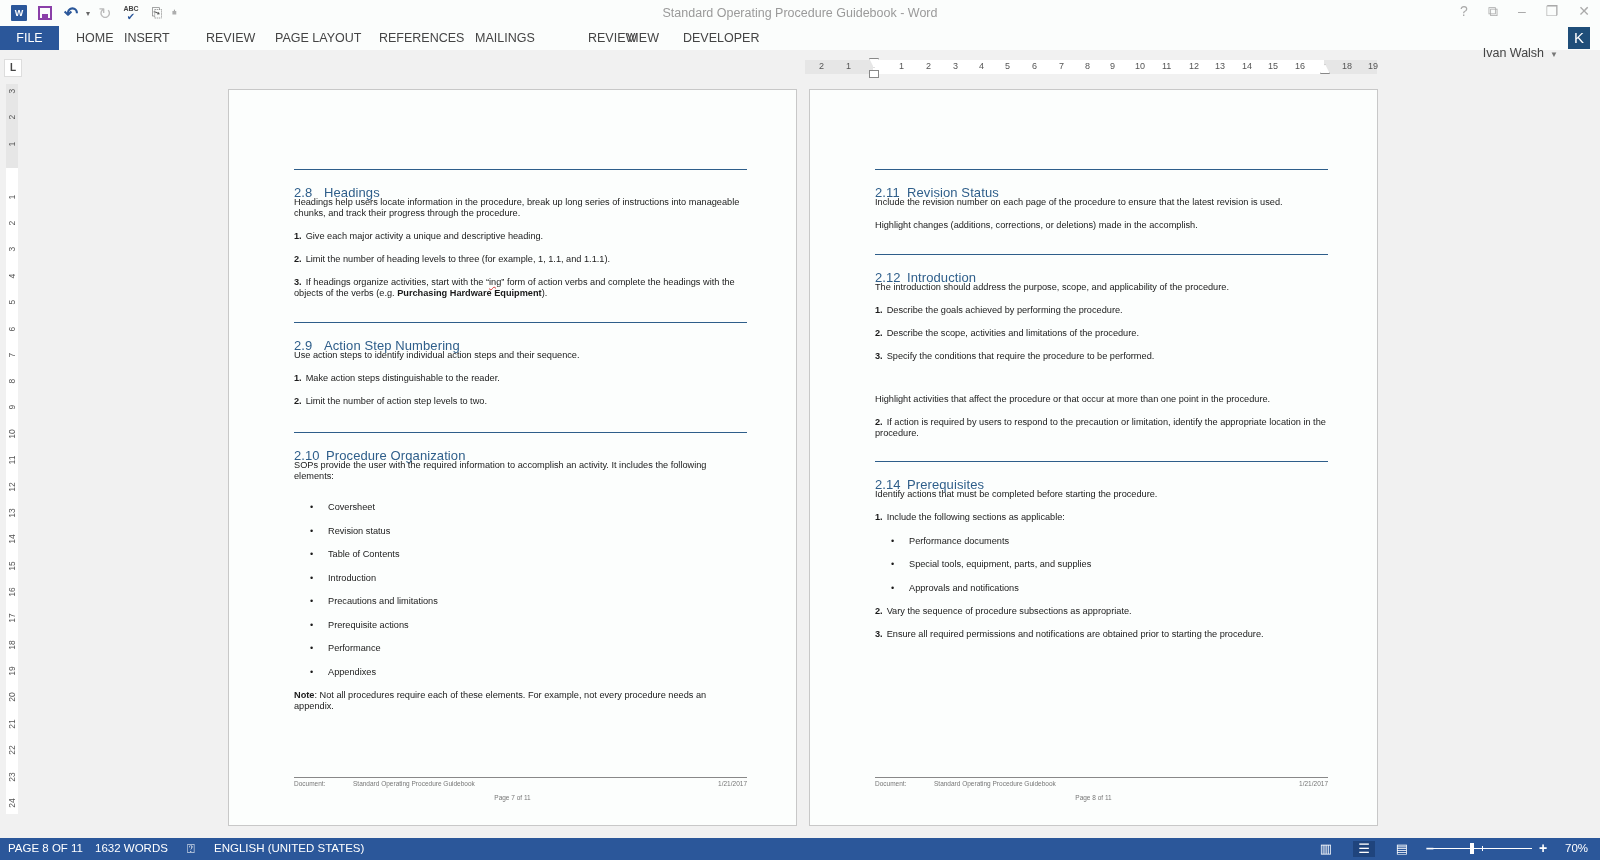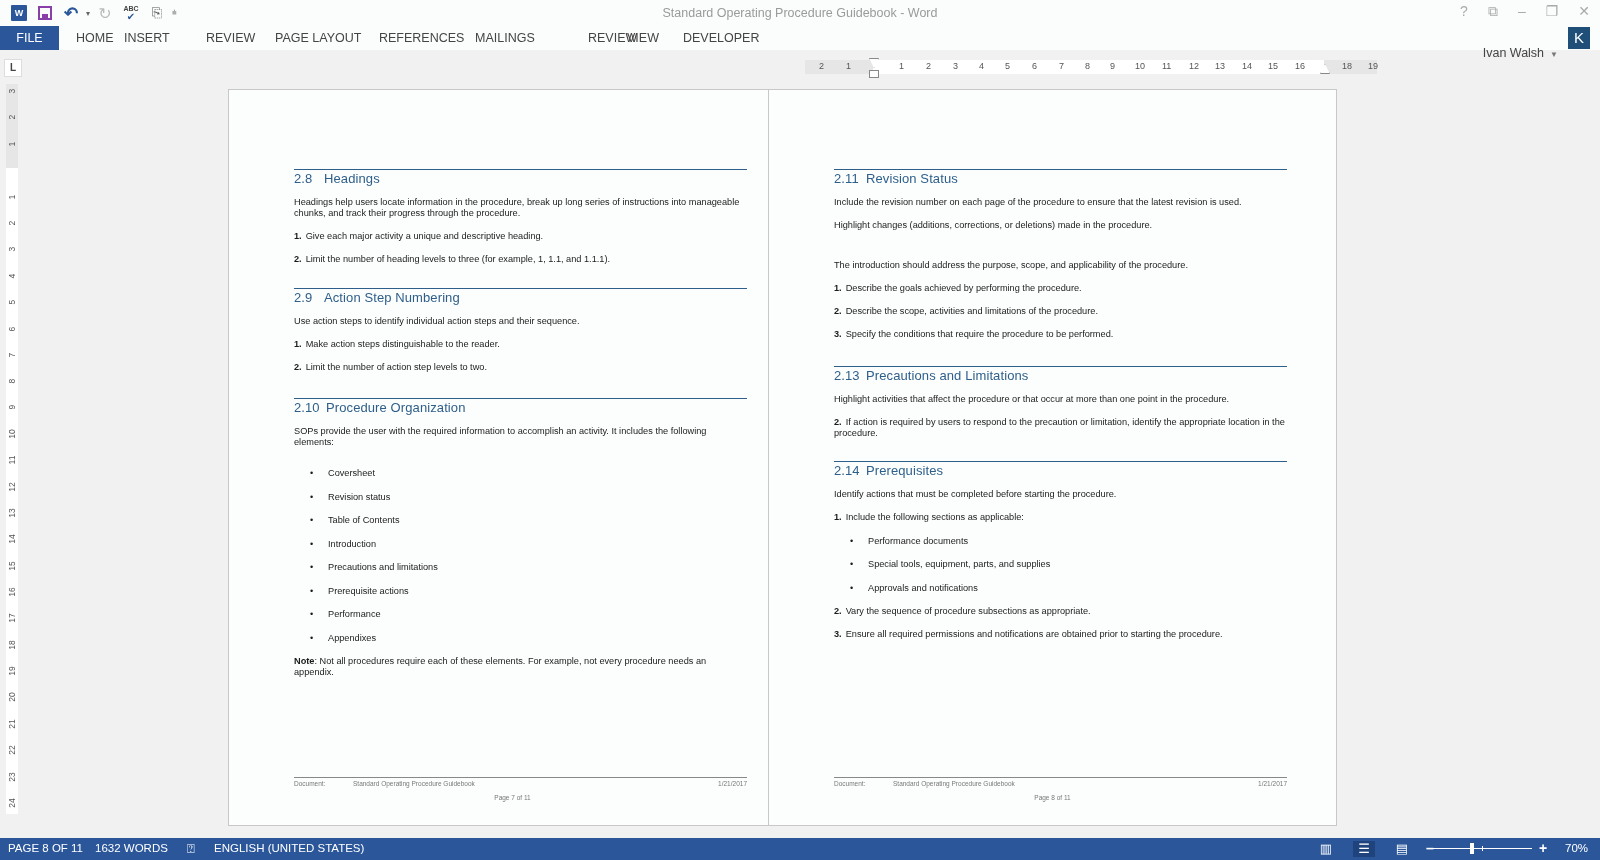--- a/index.html
+++ b/index.html
@@ -39,23 +39,23 @@
   .indent-mark .t { width: 10px; height: 10px; border: 1px solid #888; background: #fff; clip-path: polygon(0 0,100% 0,50% 100%); }
   .indent-mark .b { width: 10px; height: 8px; border: 1px solid #888; background: #fff; margin-top: 2px; }
   .right-mark { position: absolute; left: 1320px; top: 64px; width: 10px; height: 10px; border: 1px solid #888; background: #fff; clip-path: polygon(50% 0,100% 100%,0 100%); }
   .vruler { position: absolute; left: 6px; top: 84px; width: 12px; height: 730px; background: #fff; }
   .vruler .gray { position: absolute; left: 0; top: 0; width: 12px; height: 84px; background: #e6e6e6; }
   .vruler span { position: absolute; left: 0; width: 12px; text-align: center; font-size: 8.5px; color: #555; transform: rotate(-90deg); }
 
   
   .page { position: absolute; top: 89px; width: 569px; height: 737px; background: #fcfefd; border: 1px solid #c8c8c8; }
   .page.p1 { left: 228px; }
-  .page.p2 { left: 768px; }
+  .page.p2 { left: 809px; }
   .content { position: absolute; left: 65px; top: 79px; width: 453px; }
-  .sec-title { border-top: 1.5px solid #2e5e8a; color: #2e5e8a; font-size: 13px; padding-top: 1px; height: 22px; letter-spacing: 0.1px; }
+  .sec-title { border-top: 1.5px solid #2e5e8a; color: #2e5e8a; font-size: 13px; padding-top: 15px; height: 22px; letter-spacing: 0.1px; }
   .sec-title .num { display: inline-block; width: 30px; }
   .sec-title.wide .num { width: 32px; }
   .para { font-size: 9.2px; line-height: 11px; color: #1a1a1a; margin-top: 6px; }
   .step { font-size: 9.2px; line-height: 11px; color: #1a1a1a; margin-top: 12px; }
   .step b.n { font-weight: bold; margin-right: 4px; }
   .bullet { font-size: 9.2px; line-height: 11px; color: #1a1a1a; margin-top: 12.5px; padding-left: 34px; position: relative; }
   .bullet:before { content: "•"; position: absolute; left: 16px; }
   .gap { height: 20px; }
   .squiggle { text-decoration: underline wavy #d33; text-decoration-thickness: 1px; }
   .footer { position: absolute; left: 65px; top: 687px; width: 453px; border-top: 1px solid #888; font-size: 6.5px; color: #777; padding-top: 2px; }
@@ -183,20 +183,21 @@
   <span style="top:688px">23</span>
   <span style="top:714px">24</span>
 </div>
 
 <div class="page p1">
   <div class="content">
     <div class="sec-title"><span class="num">2.8</span><span>Headings</span></div>
     <div class="para">Headings help users locate information in the procedure, break up long series of instructions into manageable chunks, and track their progress through the procedure.</div>
     <div class="step"><b class="n">1.</b><span>Give each major activity a unique and descriptive heading.</span></div>
     <div class="step"><b class="n">2.</b><span>Limit the number of heading levels to three (for example, 1, 1.1, and 1.1.1).</span></div>
+    <div class="step"><b class="n">3.</b><span>If headings organize activities, start with the “</span><span class="squiggle">ing</span><span>” form of action verbs and complete the headings with the objects of the verbs (e.g. </span><b>Purchasing Hardware Equipment</b><span>).</span></div>
     <div class="gap" style="height:23px"></div>
 
     <div class="sec-title"><span class="num">2.9</span><span>Action Step Numbering</span></div>
     <div class="para">Use action steps to identify individual action steps and their sequence.</div>
     <div class="step"><b class="n">1.</b><span>Make action steps distinguishable to the reader.</span></div>
     <div class="step"><b class="n">2.</b><span>Limit the number of action step levels to two.</span></div>
     <div class="gap" style="height:25px"></div>
 
     <div class="sec-title wide"><span class="num">2.10</span><span>Procedure Organization</span></div>
     <div class="para">SOPs provide the user with the required information to accomplish an activity. It includes the following elements:</div>
@@ -214,30 +215,30 @@
     <span class="lbl">Document:</span><span>Standard Operating Procedure Guidebook</span>
     <span class="date">1/21/2017</span>
   </div>
   <div class="pagenum">Page 7 of 11</div>
 </div>
 
 <div class="page p2">
   <div class="content">
     <div class="sec-title wide"><span class="num">2.11</span><span>Revision Status</span></div>
     <div class="para">Include the revision number on each page of the procedure to ensure that the latest revision is used.</div>
-    <div class="step">Highlight changes (additions, corrections, or deletions) made in the procedure.</div>
+    <div class="step">Highlight changes (additions, corrections, or deletions) made in the accomplish.</div>
     <div class="gap" style="height:23px"></div>
 
+    <div class="sec-title wide"><span class="num">2.12</span><span>Introduction</span></div>
     <div class="para">The introduction should address the purpose, scope, and applicability of the procedure.</div>
     <div class="step"><b class="n">1.</b><span>Describe the goals achieved by performing the procedure.</span></div>
     <div class="step"><b class="n">2.</b><span>Describe the scope, activities and limitations of the procedure.</span></div>
     <div class="step"><b class="n">3.</b><span>Specify the conditions that require the procedure to be performed.</span></div>
     <div class="gap" style="height:26px"></div>
 
-    <div class="sec-title wide"><span class="num">2.13</span><span>Precautions and Limitations</span></div>
     <div class="para">Highlight activities that affect the procedure or that occur at more than one point in the procedure.</div>
     <div class="step"><b class="n">2.</b><span>If action is required by users to respond to the precaution or limitation, identify the appropriate location in the procedure.</span></div>
     <div class="gap" style="height:22px"></div>
 
     <div class="sec-title wide"><span class="num">2.14</span><span>Prerequisites</span></div>
     <div class="para">Identify actions that must be completed before starting the procedure.</div>
     <div class="step"><b class="n">1.</b><span>Include the following sections as applicable:</span></div>
     <div class="bullet">Performance documents</div>
     <div class="bullet">Special tools, equipment, parts, and supplies</div>
     <div class="bullet">Approvals and notifications</div>

